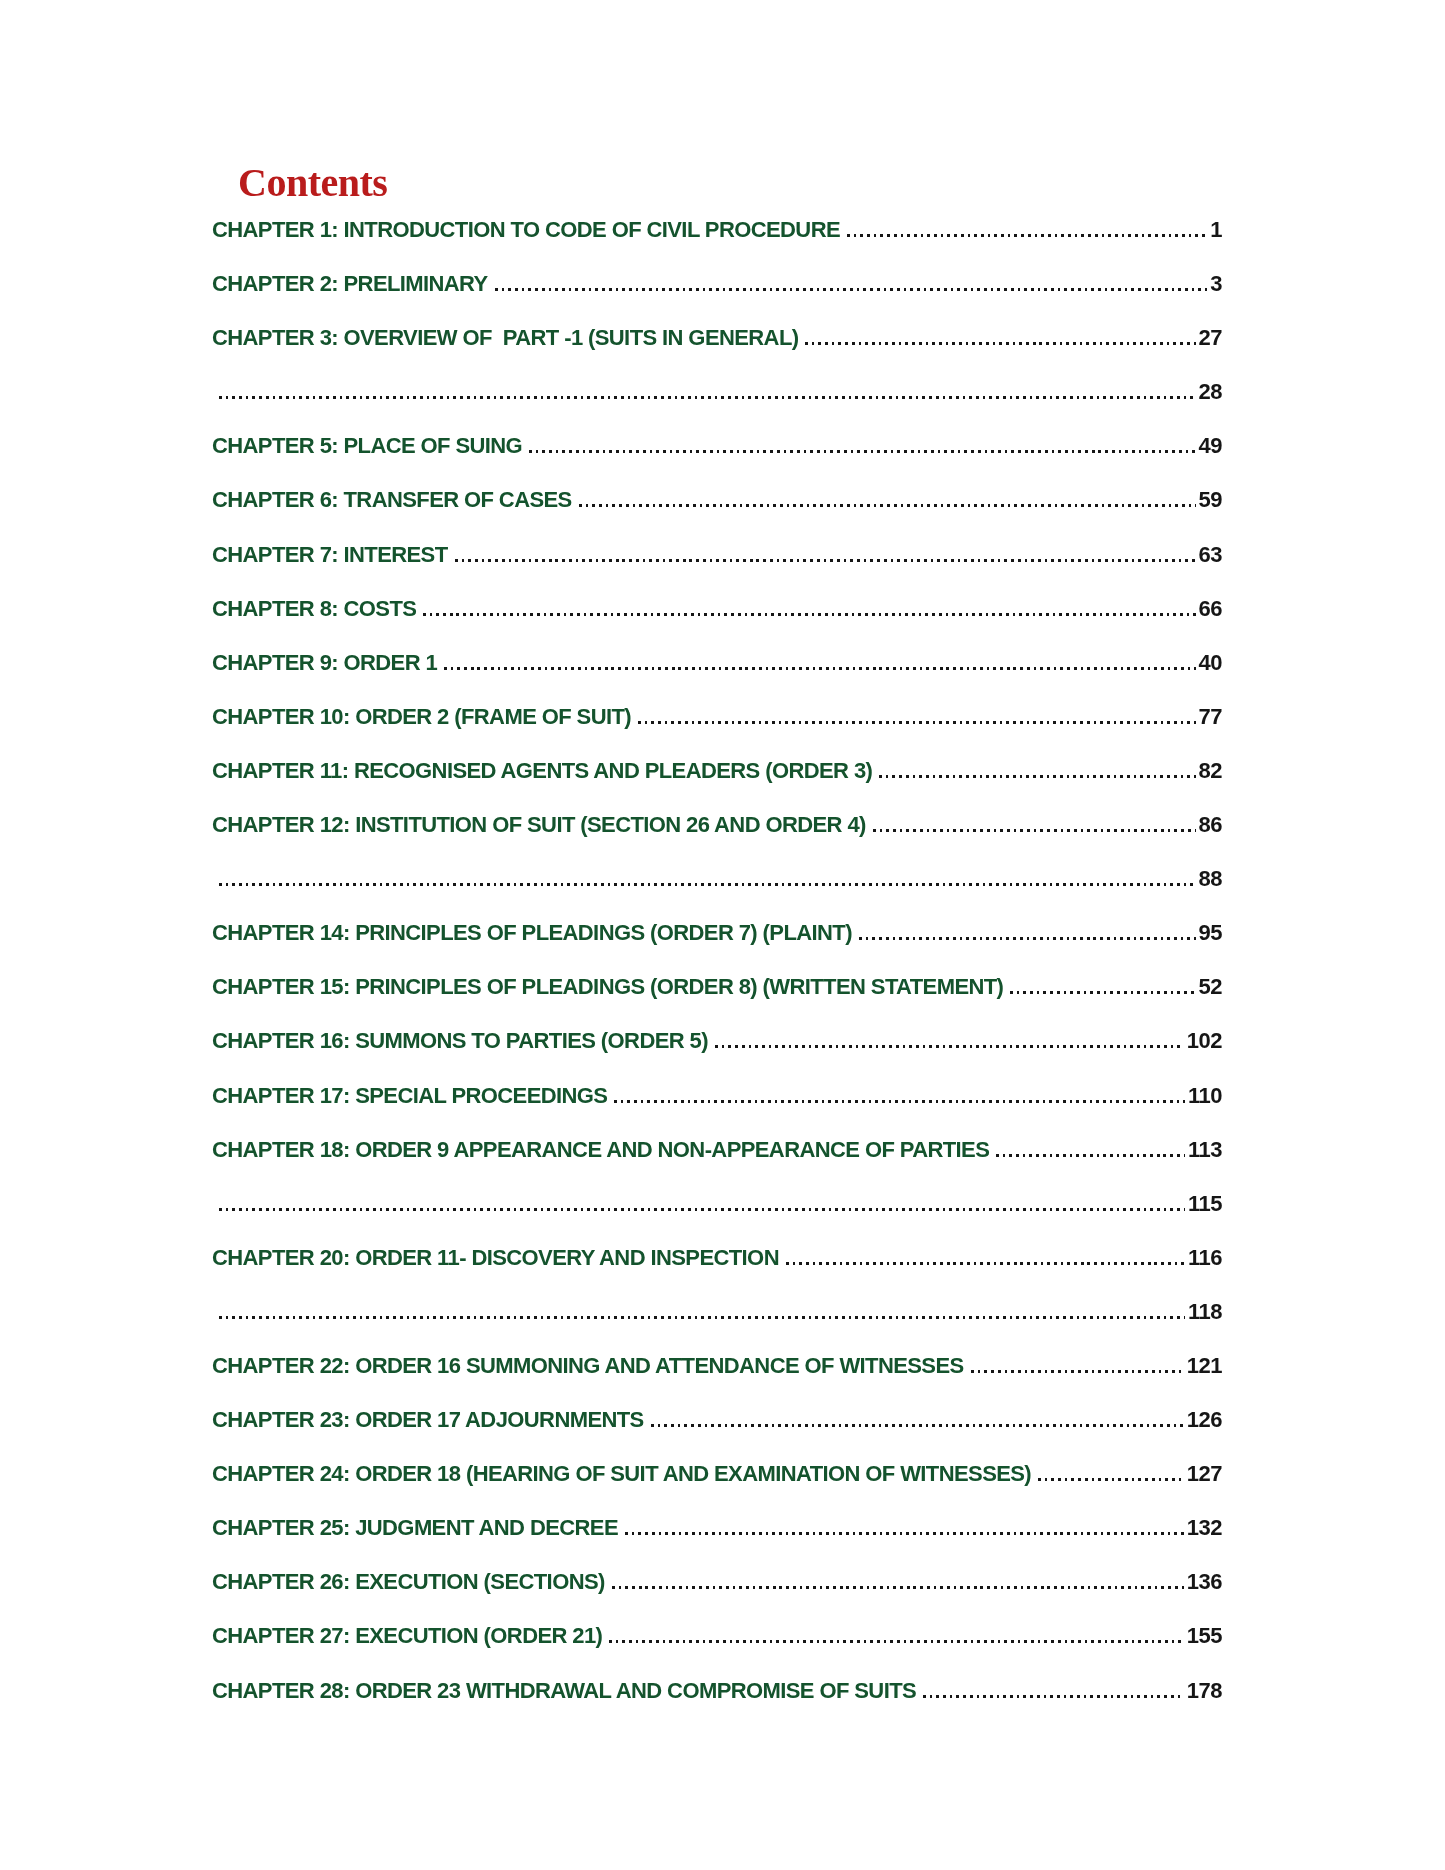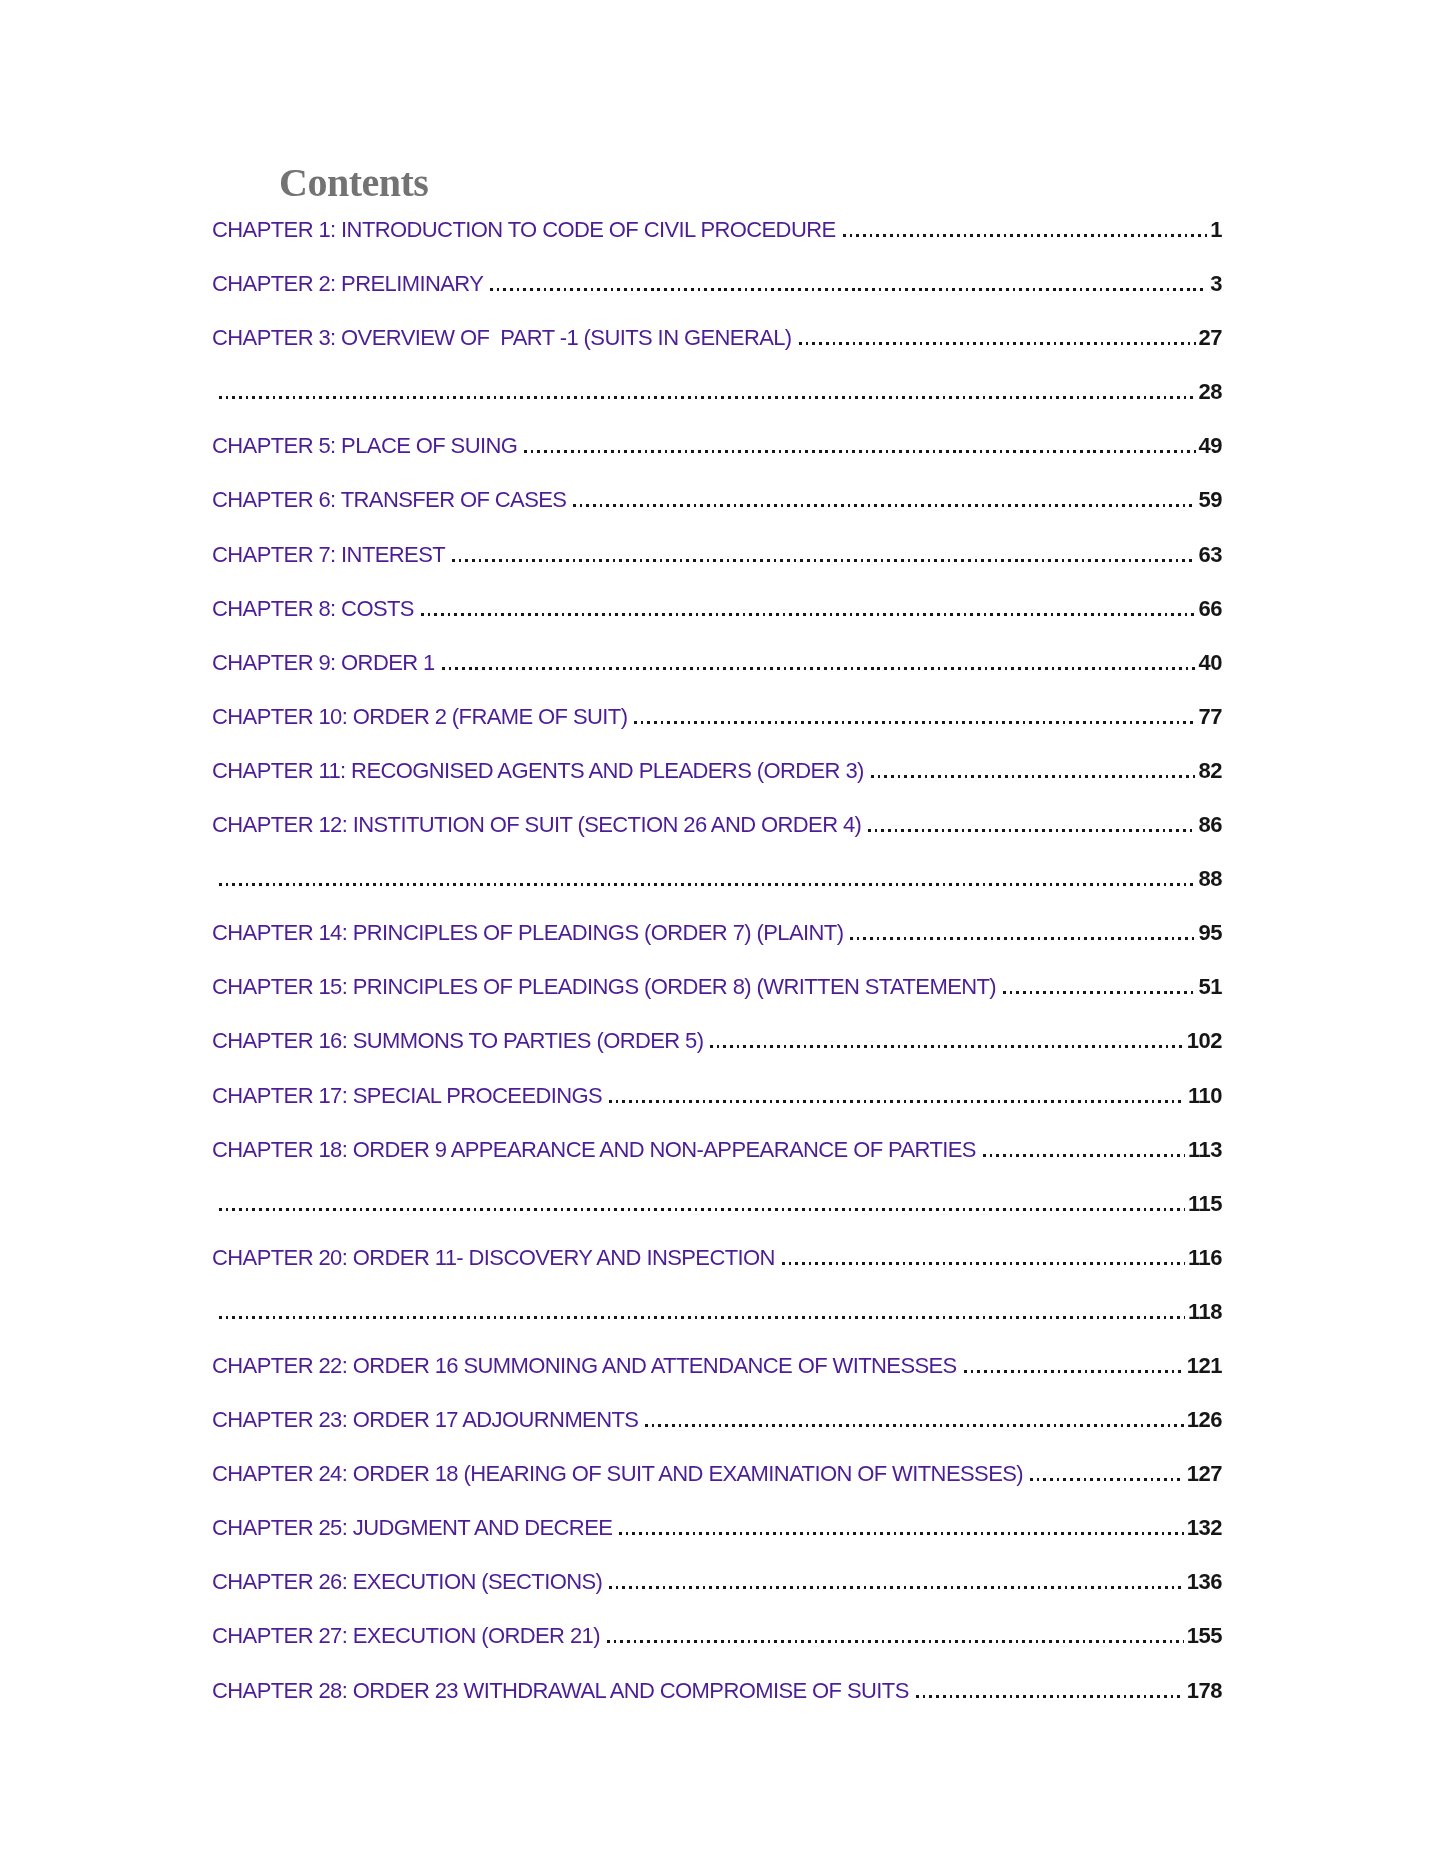--- a/index.html
+++ b/index.html
@@ -18,43 +18,43 @@
     position: absolute;
     top: 0; left: 0;
     width: 1445px;
     height: 1870px;
     background: #ffffff;
   }
   .content {
     padding: 163px 223px 0 212px;
   }
   .contents-title {
-    margin: 0 0 0 67px;
+    margin: 0 0 0 26px;
     font-family: "Liberation Serif", serif;
     font-weight: 700;
     font-size: 40px;
     line-height: 40px;
     letter-spacing: -0.5px;
-    color: #737373;
+    color: #b91c1c;
   }
   .toc {
     margin: 0;
   }
   .toc-row {
     display: flex;
     align-items: baseline;
     height: 54.1px;
     overflow: hidden;
   }
   .toc-title {
-    font-weight: 400;
+    font-weight: 700;
     font-size: 22px;
     line-height: 54.1px;
     letter-spacing: -0.6px;
-    color: #4c1d95;
+    color: #14532d;
     white-space: pre;
     flex: 0 0 auto;
   }
   .toc-leader {
     flex: 1 1 auto;
     min-width: 18px;
     height: 3px;
     margin: 0 3px 0 7px;
     background: repeating-linear-gradient(
       to right,
@@ -157,21 +157,21 @@
 
   <div class="toc-row">
     <span class="toc-title">CHAPTER 14: PRINCIPLES OF PLEADINGS (ORDER 7) (PLAINT)</span>
     <span class="toc-leader"></span>
     <span class="toc-page">95</span>
   </div>
 
   <div class="toc-row">
     <span class="toc-title">CHAPTER 15: PRINCIPLES OF PLEADINGS (ORDER 8) (WRITTEN STATEMENT)</span>
     <span class="toc-leader"></span>
-    <span class="toc-page">51</span>
+    <span class="toc-page">52</span>
   </div>
 
   <div class="toc-row">
     <span class="toc-title">CHAPTER 16: SUMMONS TO PARTIES (ORDER 5)</span>
     <span class="toc-leader"></span>
     <span class="toc-page">102</span>
   </div>
 
   <div class="toc-row">
     <span class="toc-title">CHAPTER 17: SPECIAL PROCEEDINGS</span>

